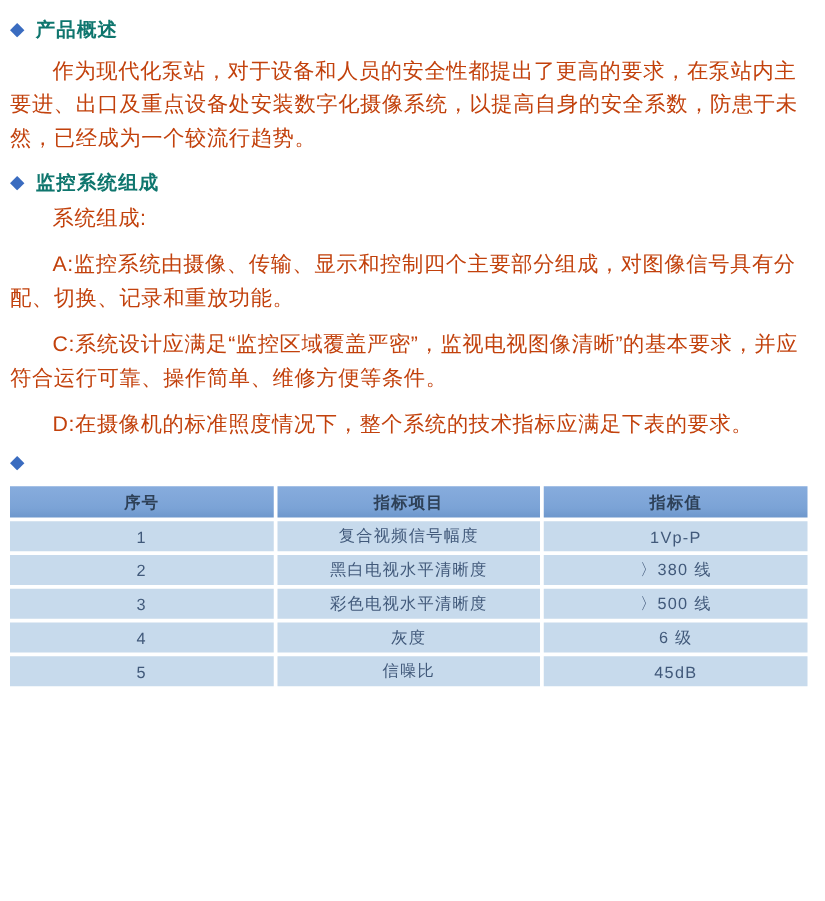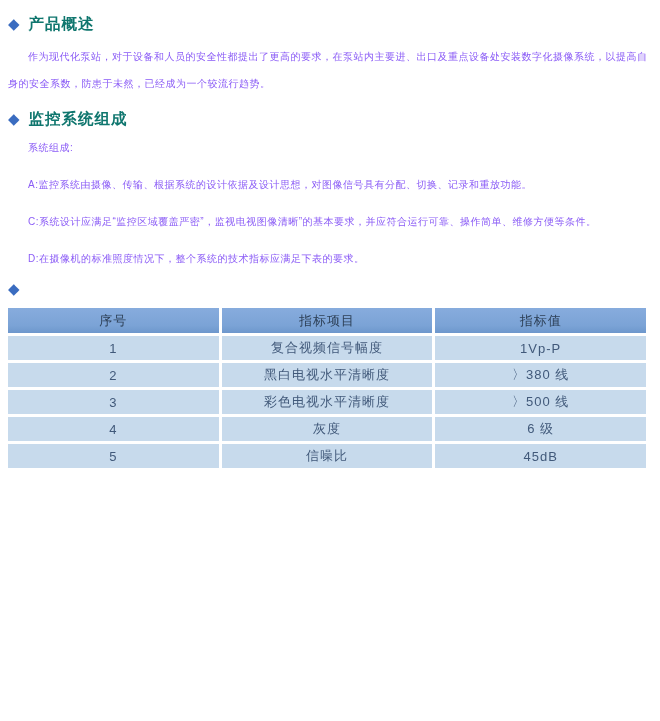--- a/index.html
+++ b/index.html
@@ -29,39 +29,39 @@
     transform: translateY(-1px);
   }
   .sec-title {
     font-size: 15.5px;
     font-weight: bold;
     color: #0f766e;
     margin: 0;
     letter-spacing: 1px;
   }
   p.body {
-    font-size: 10px;
+    font-size: 17px;
     line-height: 27px;
     margin: 8px 0 12px 0;
     text-indent: 2em;
-    color: #8b5cf6;
+    color: #c2410c;
     letter-spacing: 0.5px;
   }
   p.tight { margin: 1px 0 10px 0; }
   table.spec {
     width: 100%;
     border-collapse: separate;
     border-spacing: 3px;
     margin: 8px -3px 2px -3px;
     table-layout: fixed;
   }
   table.spec th {
     background: linear-gradient(#87acdd 0%, #7ba3d6 70%, #6d97cc 100%);
     color: #2e4158;
-    font-weight: normal;
+    font-weight: bold;
     font-size: 13px;
     height: 23px;
     letter-spacing: 1px;
   }
   table.spec td {
     background: #c7daec;
     color: #41597a;
     font-size: 13px;
     text-align: center;
     height: 22px;
@@ -77,21 +77,21 @@
     <span class="diamond">◆</span>
     <h2 class="sec-title">产品概述</h2>
   </div>
   <p class="body">作为现代化泵站，对于设备和人员的安全性都提出了更高的要求，在泵站内主要进、出口及重点设备处安装数字化摄像系统，以提高自身的安全系数，防患于未然，已经成为一个较流行趋势。</p>
 
   <div class="sec-head">
     <span class="diamond">◆</span>
     <h2 class="sec-title">监控系统组成</h2>
   </div>
   <p class="body tight">系统组成:</p>
-  <p class="body tight">A:监控系统由摄像、传输、根据系统的设计依据及设计思想，对图像信号具有分配、切换、记录和重放功能。</p>
+  <p class="body tight">A:监控系统由摄像、传输、显示和控制四个主要部分组成，对图像信号具有分配、切换、记录和重放功能。</p>
   <p class="body tight">C:系统设计应满足“监控区域覆盖严密”，监视电视图像清晰”的基本要求，并应符合运行可靠、操作简单、维修方便等条件。</p>
   <p class="body tight">D:在摄像机的标准照度情况下，整个系统的技术指标应满足下表的要求。</p>
 
   <div class="sec-head">
     <span class="diamond">◆</span>
   </div>
 
   <table class="spec">
     <thead>
       <tr>

